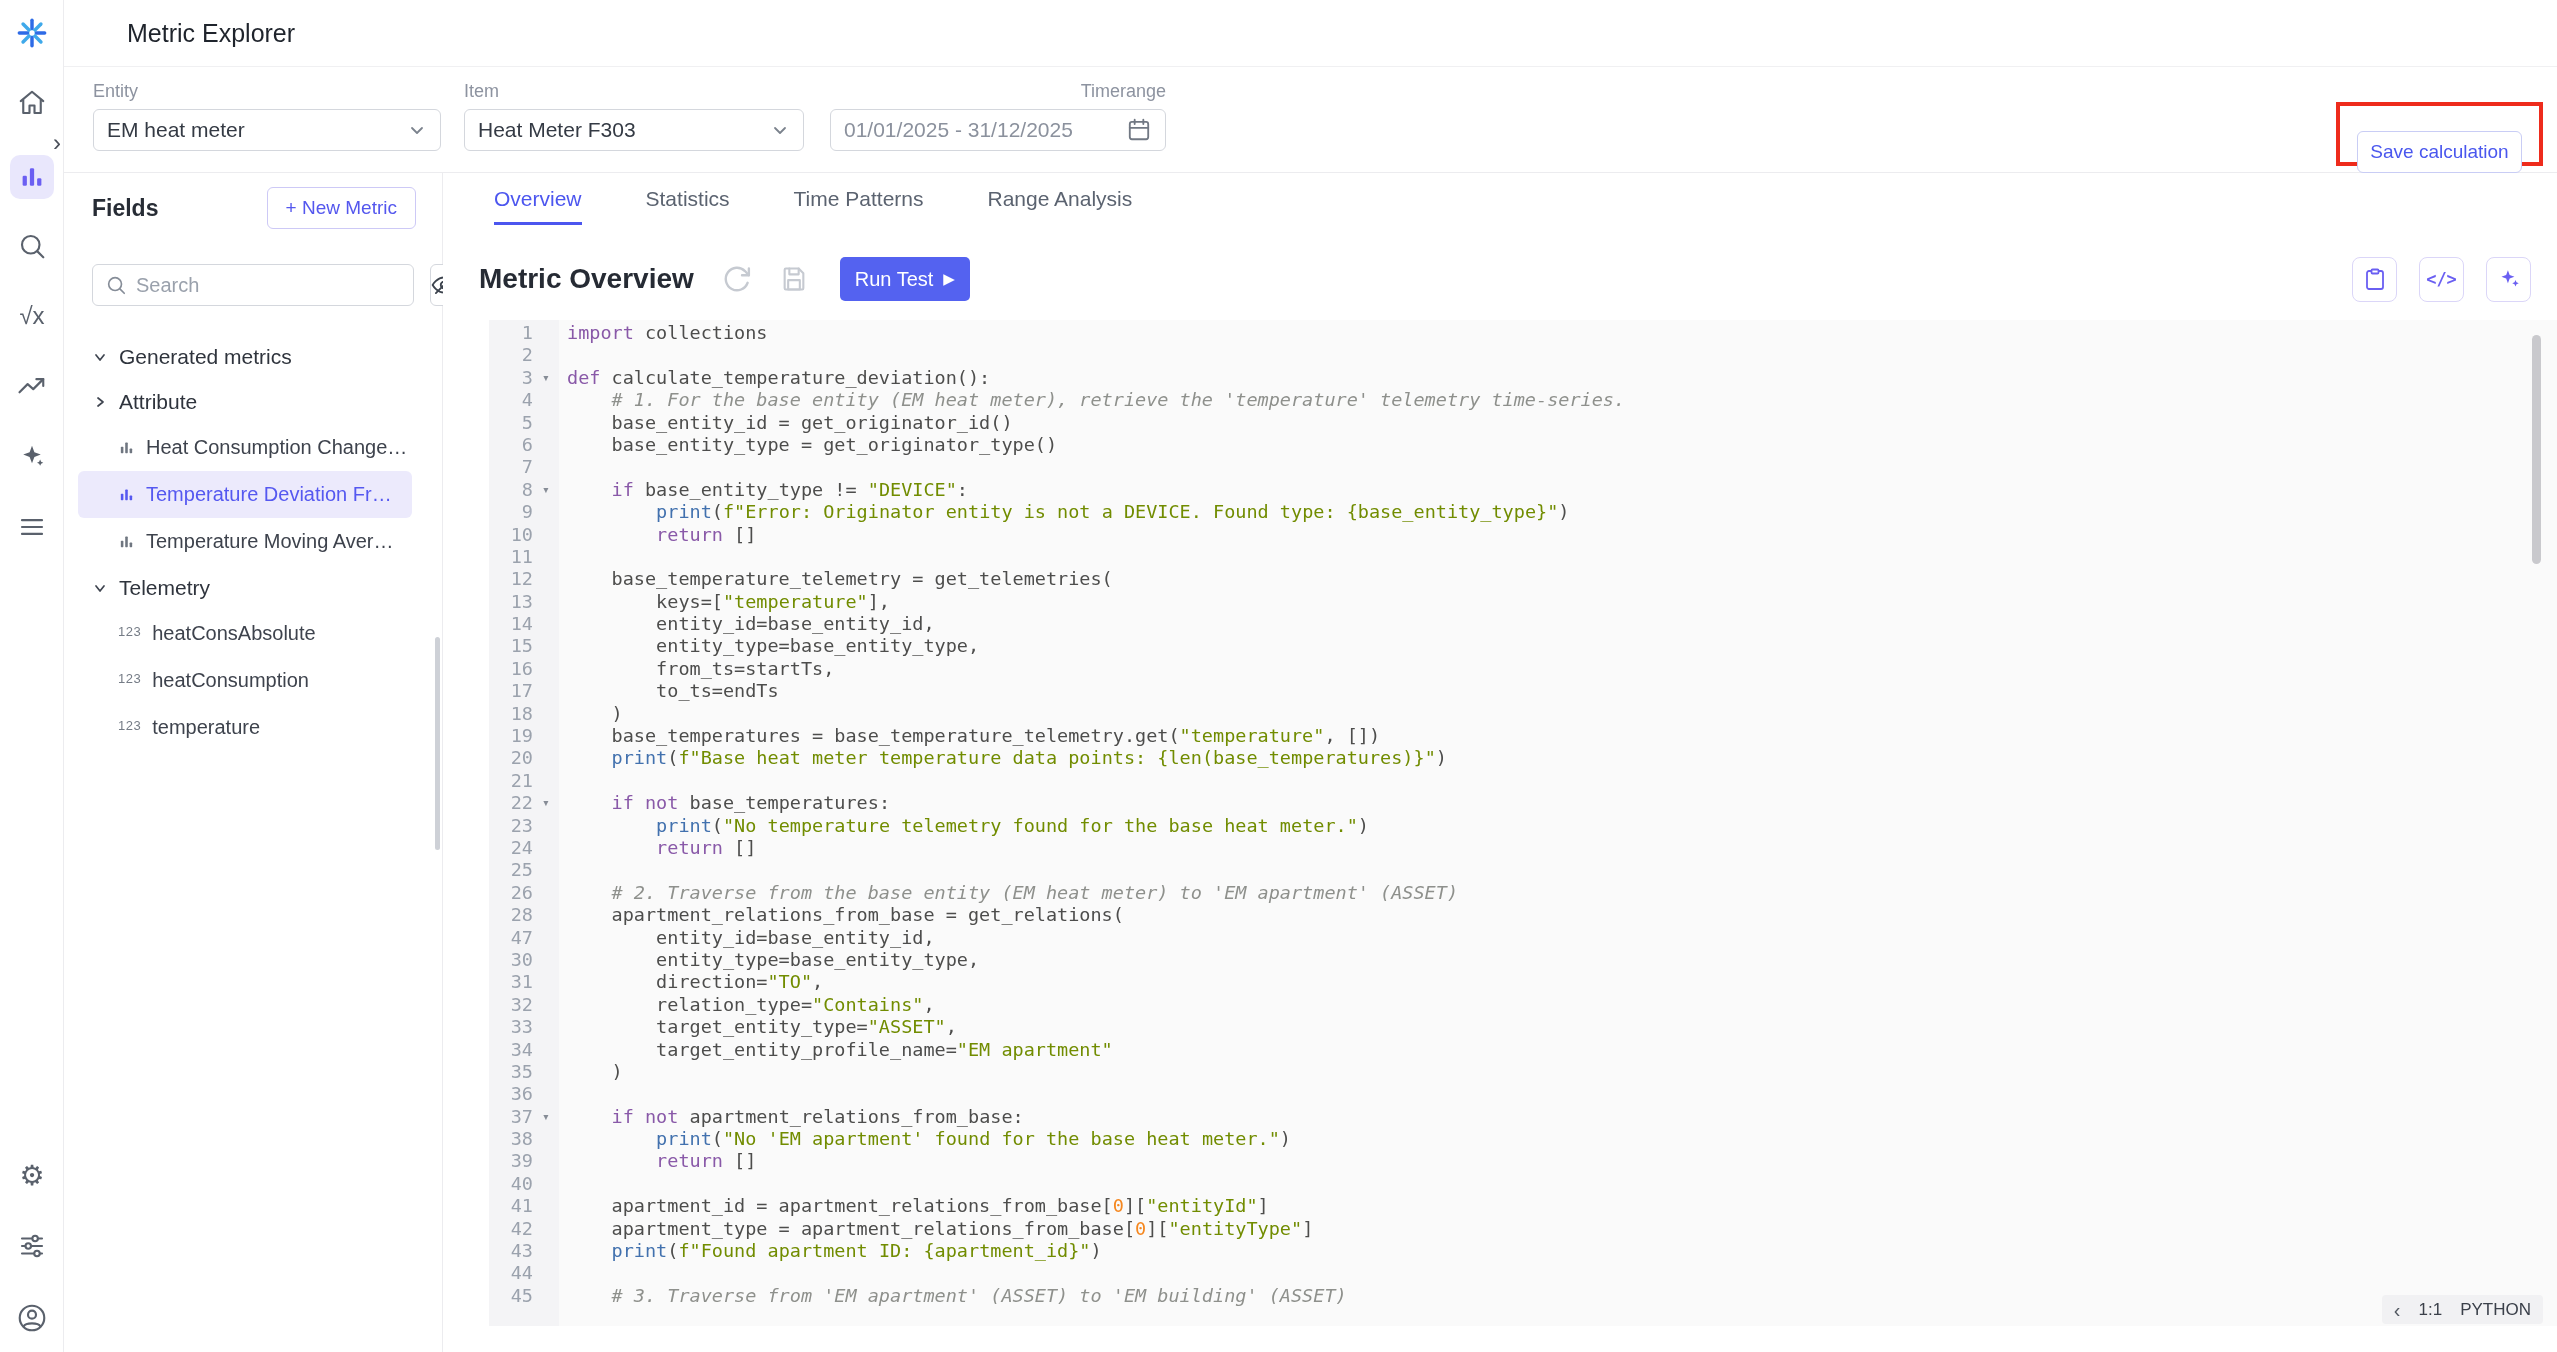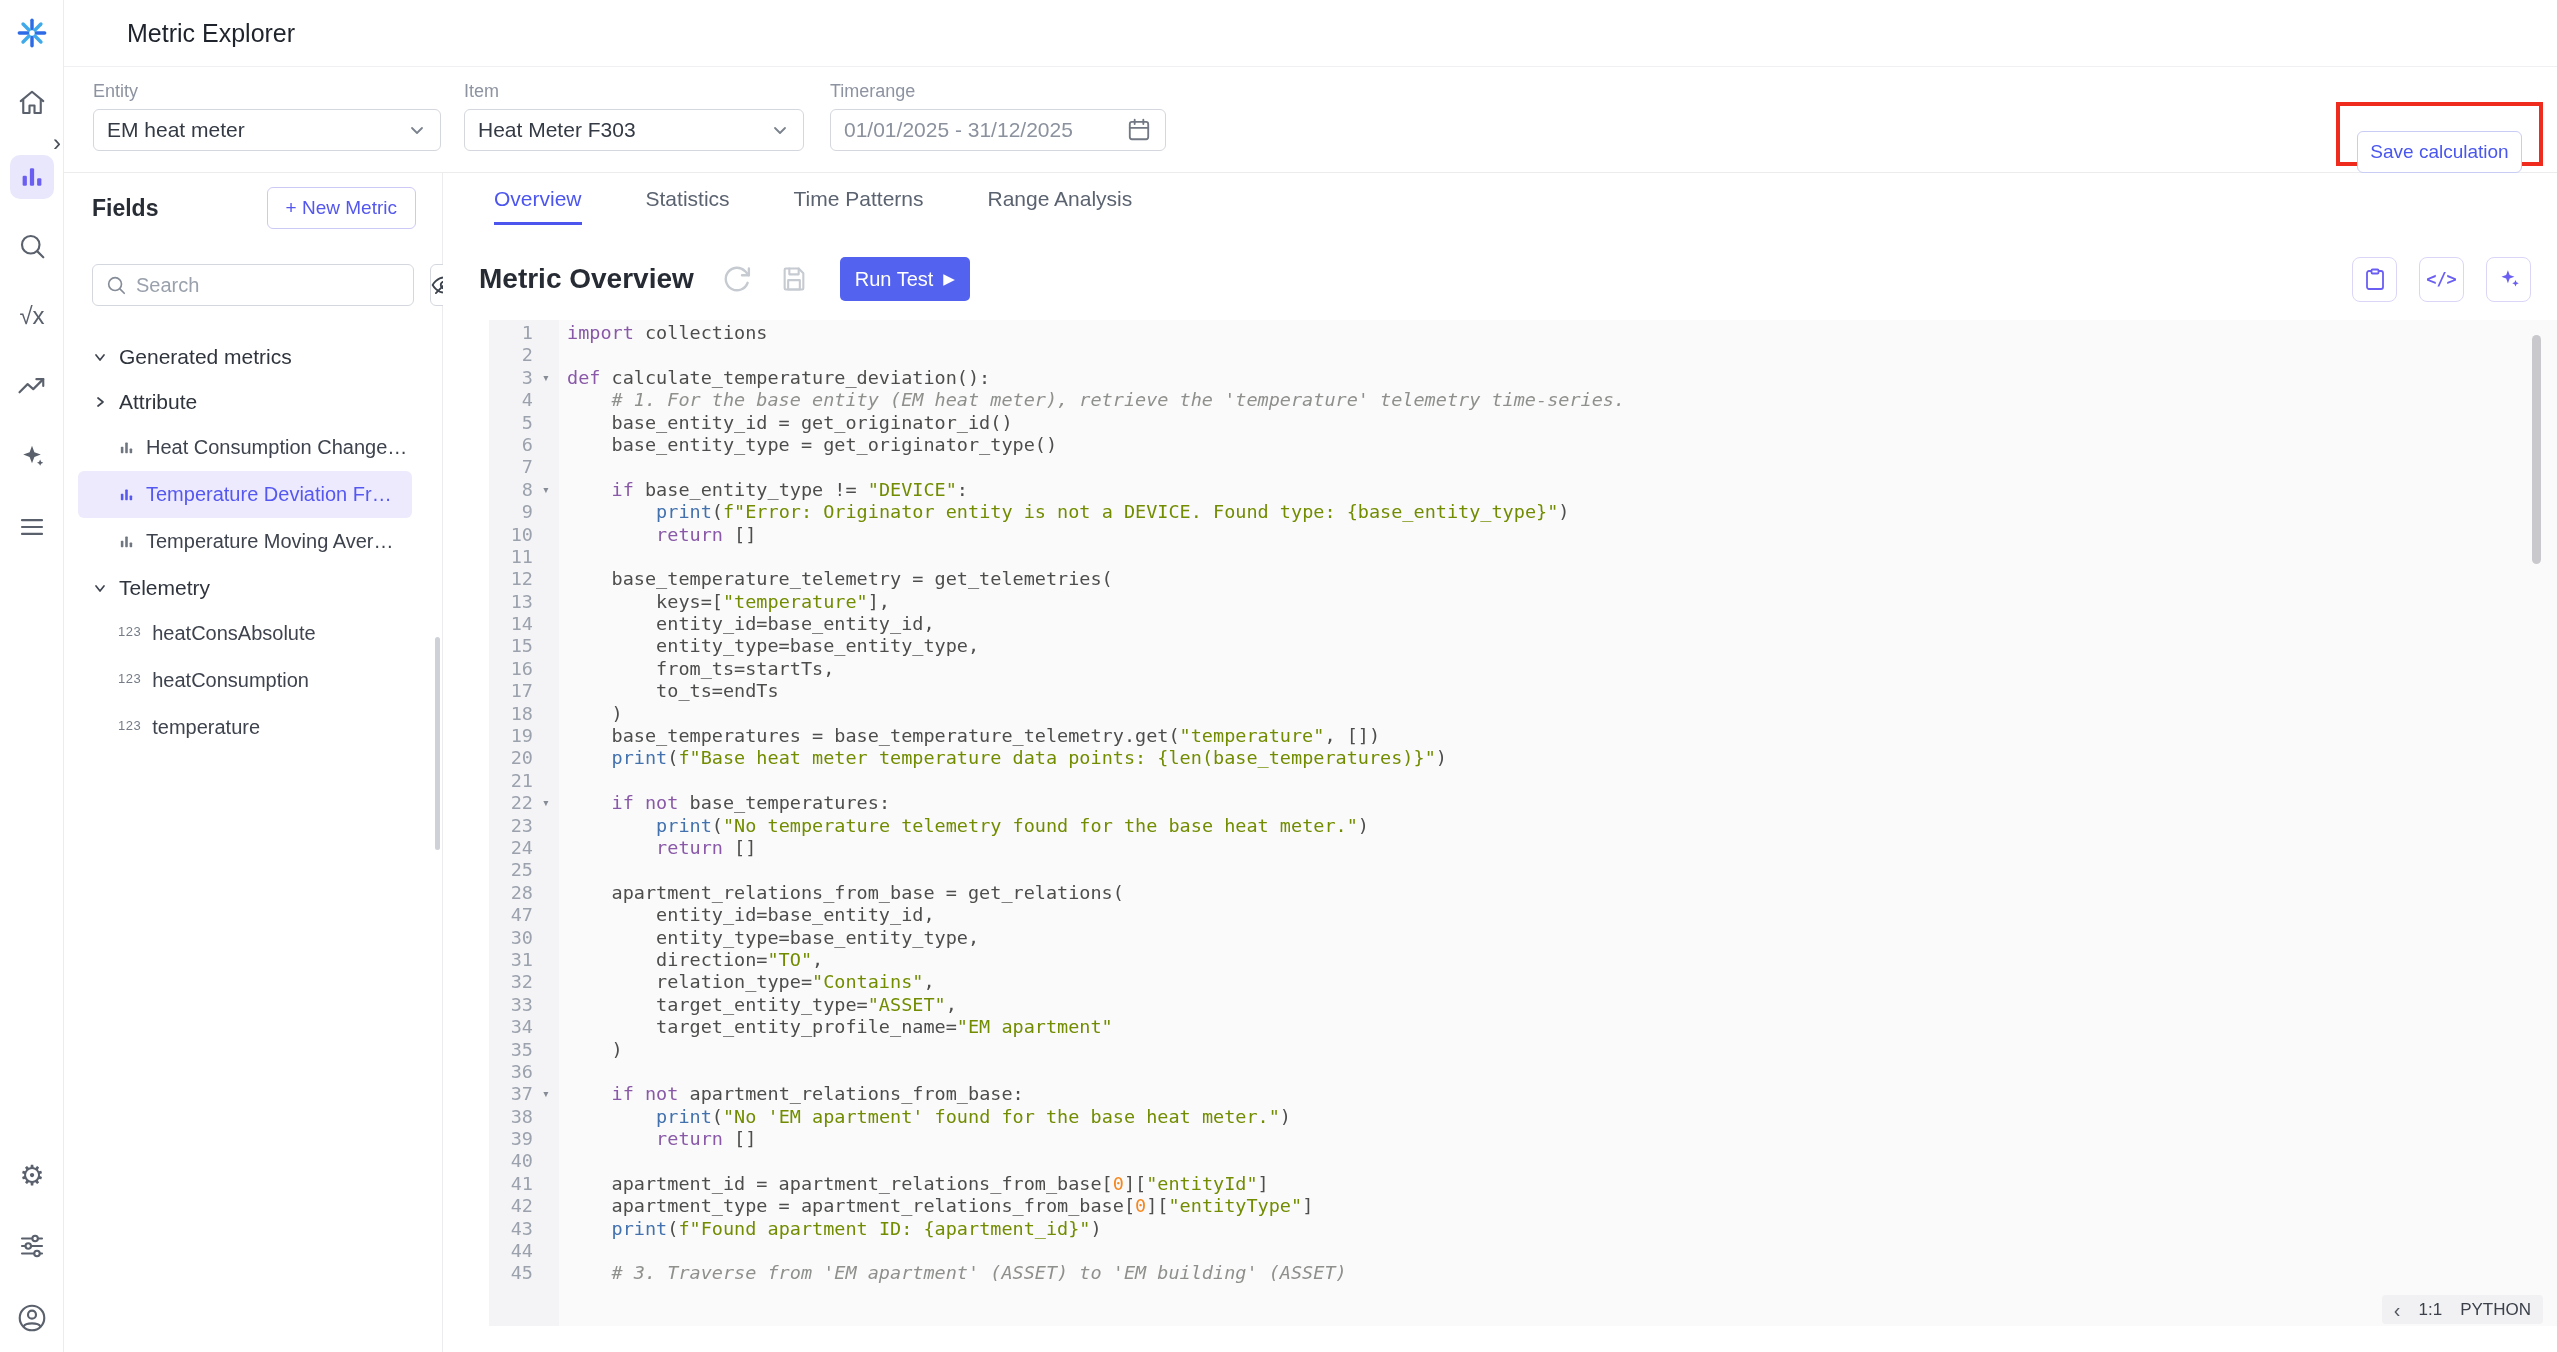--- a/index.html
+++ b/index.html
@@ -28,21 +28,21 @@
   
   .content { flex:1; display:flex; flex-direction:column; min-width:0; }
   .app-header { height:67px; display:flex; align-items:center; padding-left:63px; border-bottom:1px solid #f0f0f2; background:#fff; }
   .app-title { font-size:25px; font-weight:500; color:#1f242c; }
 
   
   .toolbar { position:relative; height:106px; border-bottom:1px solid #ececef; background:#fff; }
   .tb-group { position:absolute; top:14px; }
   .g-entity { left:29px; width:348px; }
   .g-item { left:400px; width:340px; }
-  .g-time { left:766px; width:336px; }
+  .g-time { left:766px; width:336px;text-align:right; }
   .tb-label { display:block; font-size:18px; color:#8d93a0; margin-bottom:7px; }
   .selectbox { height:42px; border:1px solid #d4d7dd; border-radius:6px; background:#fff; display:flex; align-items:center; justify-content:space-between; padding:0 13px; font-size:21px; color:#343a44; cursor:pointer; }
   .selectbox .muted { color:#8b919d; }
   .save-annotation { position:absolute; top:35px; right:14px; width:207px; height:64px; border:4px solid #ee2b1c; display:flex; align-items:center; justify-content:center; }
   .save-btn { width:165px; height:42px; border:1px solid #c9cdf5; border-radius:6px; background:#fff; color:#4a57ee; font-size:19px; font-weight:500; cursor:pointer; font-family:inherit;margin-top:35px; }
 
   
   .body-row { flex:1; display:flex; min-height:0; }
 
   
@@ -467,20 +467,25 @@
                 <span class="ln">24</span>
                 <span class="fold"></span>
                 <span class="code-text">        <span class="tk-kw">return</span> []</span>
               </div>
               <div class="code-line">
                 <span class="ln">25</span>
                 <span class="fold"></span>
                 <span class="code-text"></span>
               </div>
               <div class="code-line">
+                <span class="ln">26</span>
+                <span class="fold"></span>
+                <span class="code-text"><span class="tk-com">    # 2. Traverse from the base entity (EM heat meter) to 'EM apartment' (ASSET)</span></span>
+              </div>
+              <div class="code-line">
                 <span class="ln">28</span>
                 <span class="fold"></span>
                 <span class="code-text">    apartment_relations_from_base = get_relations(</span>
               </div>
               <div class="code-line">
                 <span class="ln">47</span>
                 <span class="fold"></span>
                 <span class="code-text">        entity_id=base_entity_id,</span>
               </div>
               <div class="code-line">

